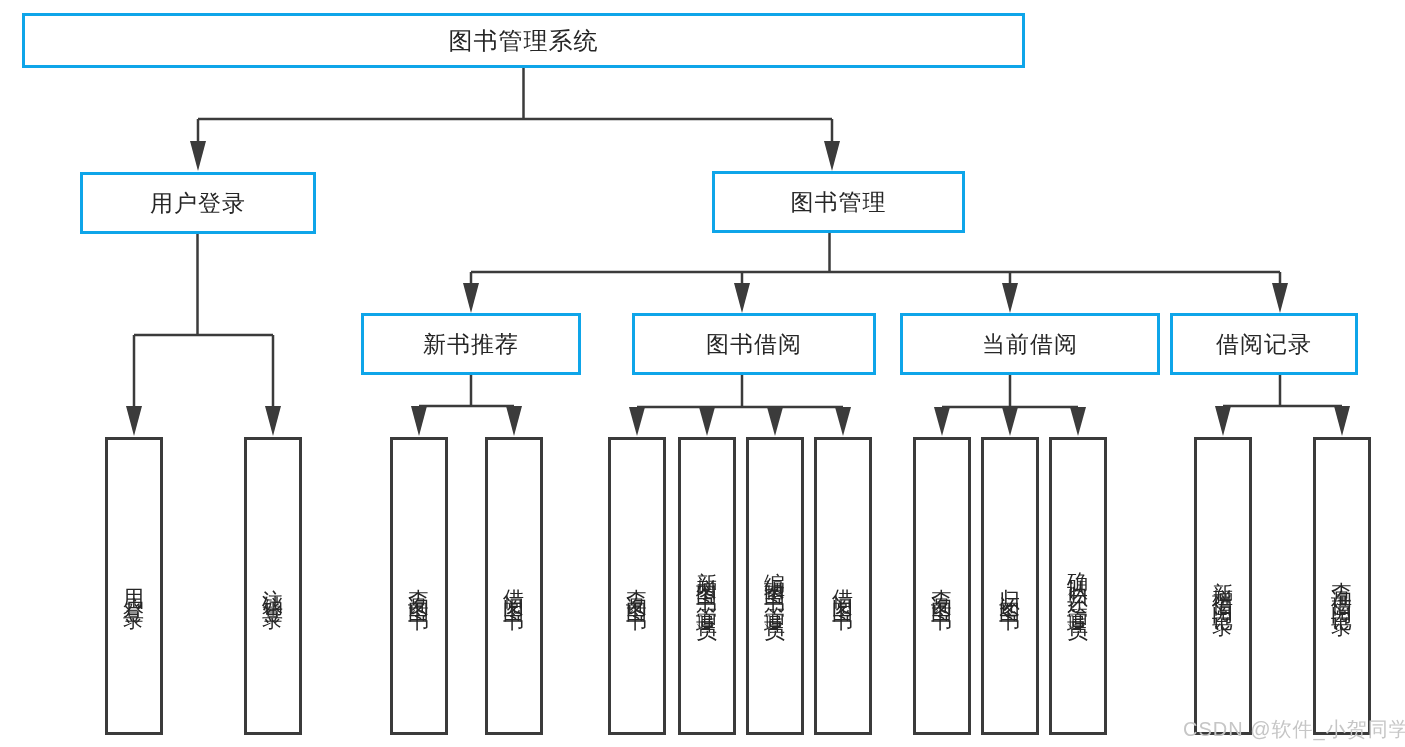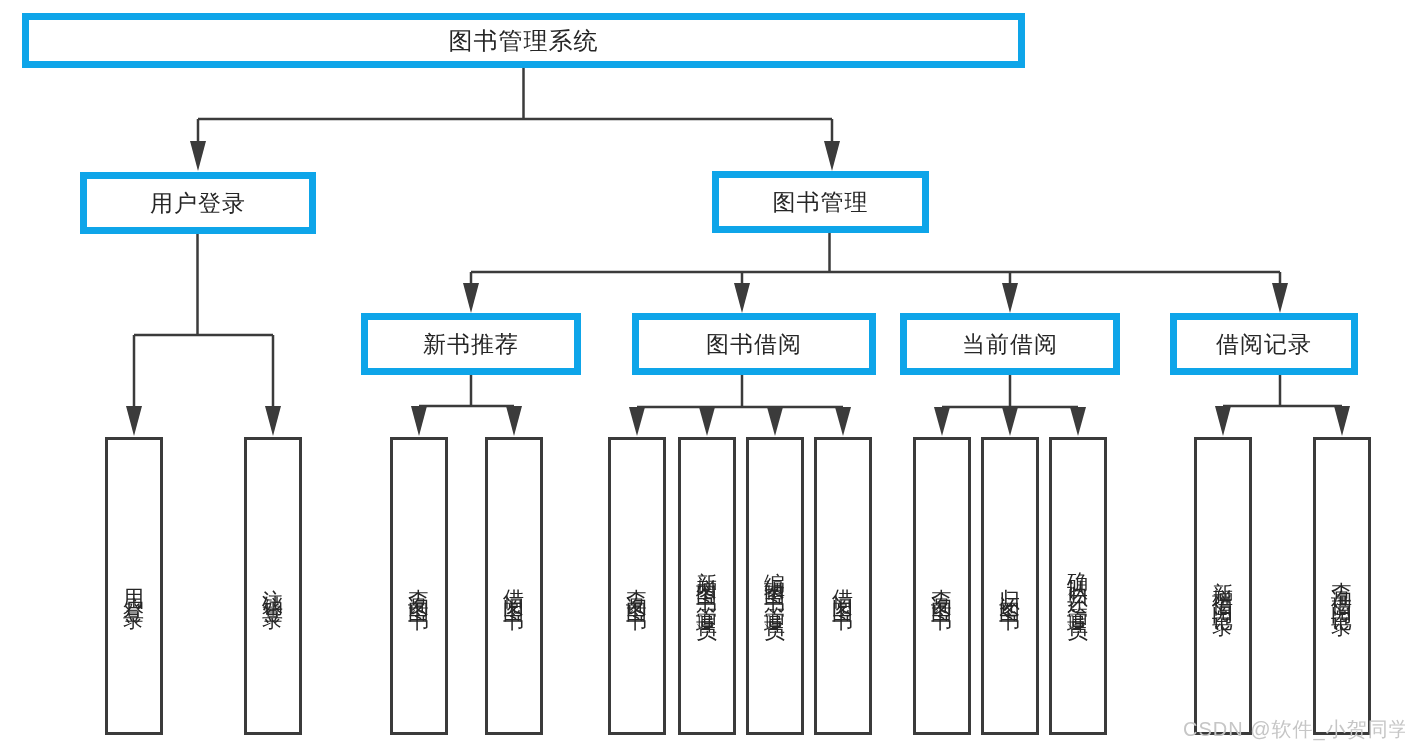--- a/index.html
+++ b/index.html
@@ -20,21 +20,21 @@
   .connectors {
     position: absolute;
     left: 0;
     top: 0;
     width: 1405px;
     height: 747px;
   }
   .node {
     position: absolute;
     box-sizing: border-box;
-    border: 7px solid #0ea5e9;
+    border: 3px solid #0ea5e9;
     background: #ffffff;
     display: flex;
     align-items: center;
     justify-content: center;
     color: #262626;
     letter-spacing: 1px;
     font-size: 23px;
     white-space: nowrap;
   }
   .node.root-node {
@@ -136,25 +136,25 @@
       <polygon points="1070,407 1086,407 1078,436"></polygon>
 
       <polygon points="1215,406 1231,406 1223,436"></polygon>
       <polygon points="1334,406 1350,406 1342,436"></polygon>
     </g>
   </svg>
 
   <div class="node root-node">图书管理系统</div>
 
   <div class="node lvl2" style="left:80px; top:172px; width:236px;">用户登录</div>
-  <div class="node lvl2" style="left:712px; top:171px; width:217px;">图书管理</div>
+  <div class="node lvl2" style="left:712px; top:171px; width:253px;">图书管理</div>
 
   <div class="node lvl3" style="left:361px; top:313px; width:220px;text-align:right;">新书推荐</div>
   <div class="node lvl3" style="left:632px; top:313px; width:244px;">图书借阅</div>
-  <div class="node lvl3" style="left:900px; top:313px; width:220px;">当前借阅</div>
+  <div class="node lvl3" style="left:900px; top:313px; width:260px;">当前借阅</div>
   <div class="node lvl3" style="left:1170px; top:313px; width:188px;">借阅记录</div>
 
   <div class="leaf" style="left:105px;">用户登录</div>
   <div class="leaf" style="left:244px;">注销登录</div>
 
   <div class="leaf" style="left:390px;">查询图书</div>
   <div class="leaf" style="left:485px;">借阅图书</div>
 
   <div class="leaf" style="left:608px;">查询图书</div>
   <div class="leaf" style="left:678px;">新增图书（管理员）</div>

